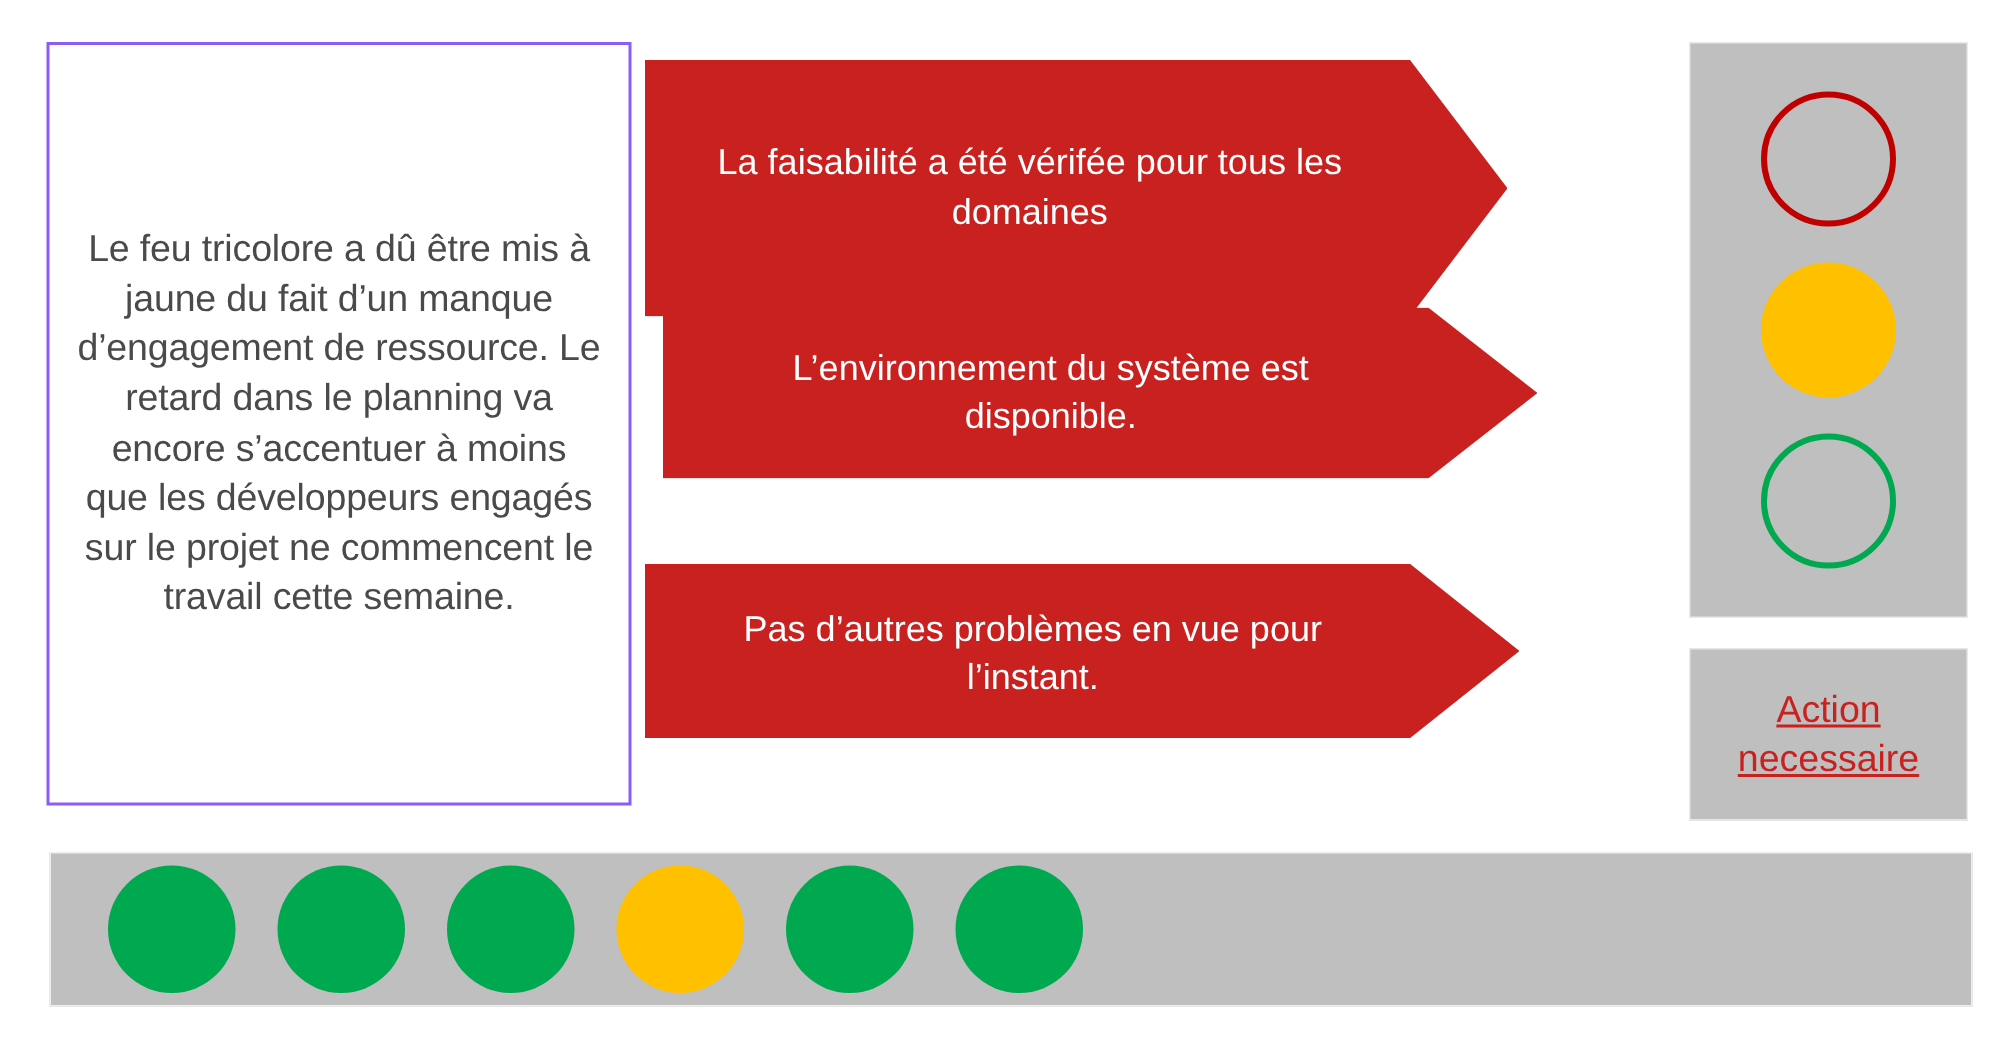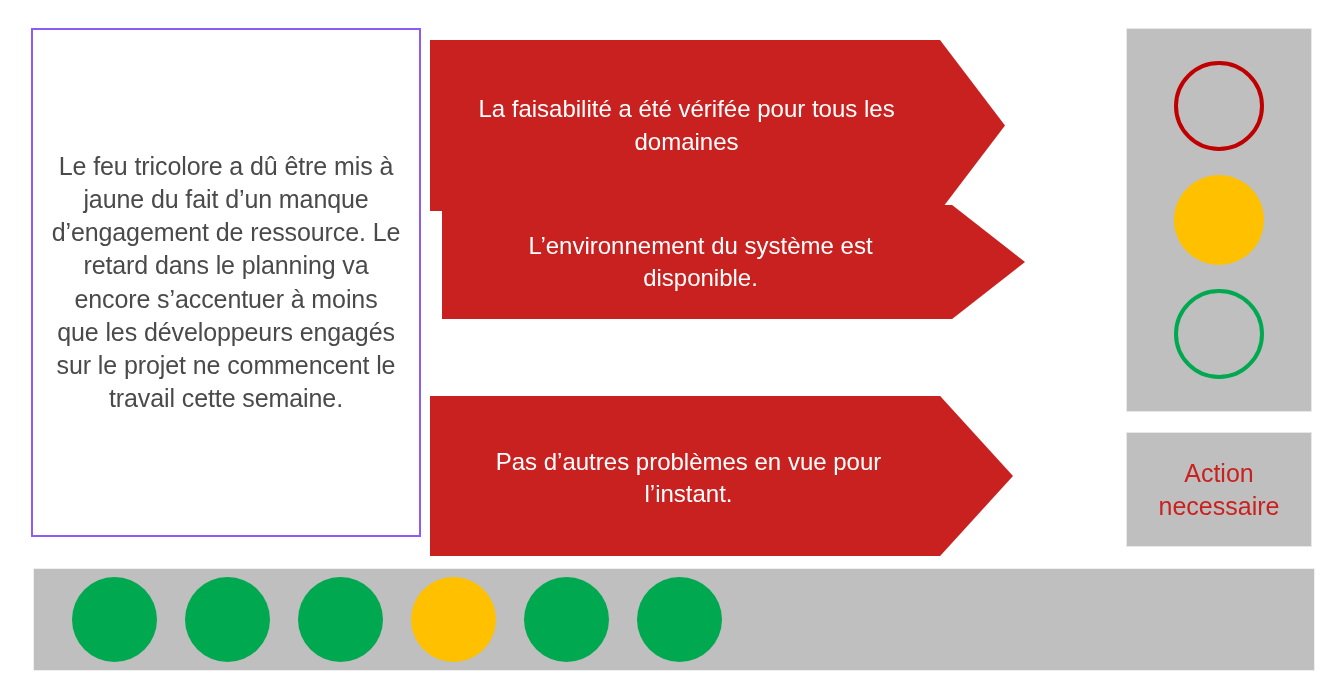--- a/index.html
+++ b/index.html
@@ -68,23 +68,23 @@
   .arrow-2 {
     left: 442px;
     top: 205px;
     width: 583px;
     height: 114px;
     clip-path: polygon(0 0, 87.5% 0, 100% 50%, 87.5% 100%, 0 100%);
     padding: 0 96px 0 30px;
   }
   .arrow-3 {
     left: 430px;
-    top: 396px;
+    top: 376px;
     width: 583px;
-    height: 160px;
+    height: 116px;
     clip-path: polygon(0 0, 87.5% 0, 100% 50%, 87.5% 100%, 0 100%);
     padding: 4px 96px 0 30px;
   }
   .arrow-text {
     color: #ffffff;
     font-size: 24px;
     line-height: 1.34;
     text-align: center;
     width: 100%;
   }
@@ -137,20 +137,21 @@
     display: flex;
     align-items: center;
     justify-content: center;
   }
   .action-text {
     color: #c9211f;
     font-size: 25px;
     line-height: 1.3;
     text-align: center;
     white-space: pre-line;
+    text-decoration: underline;
   }
 
   
   .milestone-strip {
     position: absolute;
     left: 33px;
     top: 568px;
     width: 1282px;
     height: 103px;
     background: #bfbfbf;

